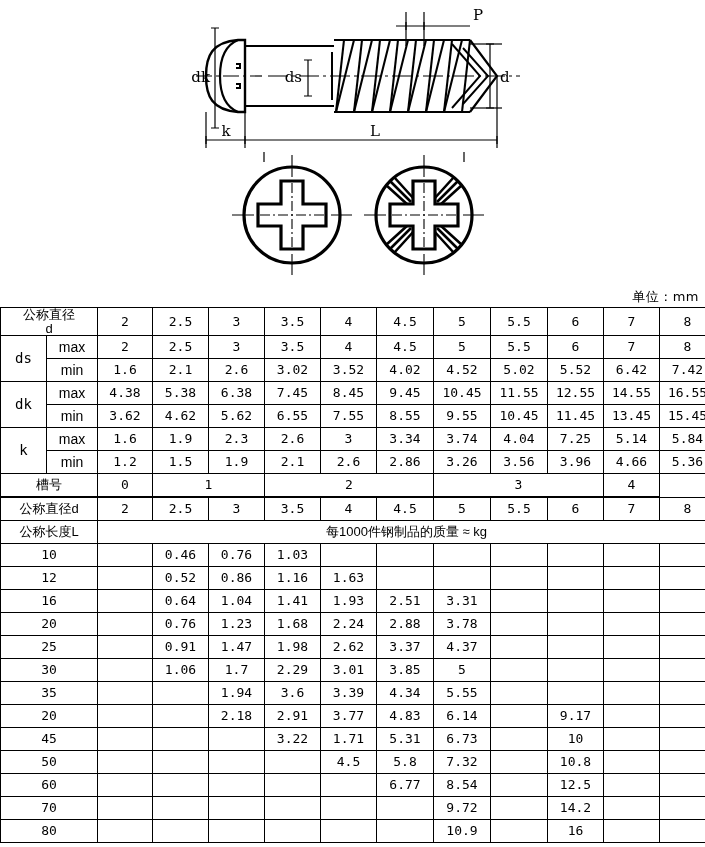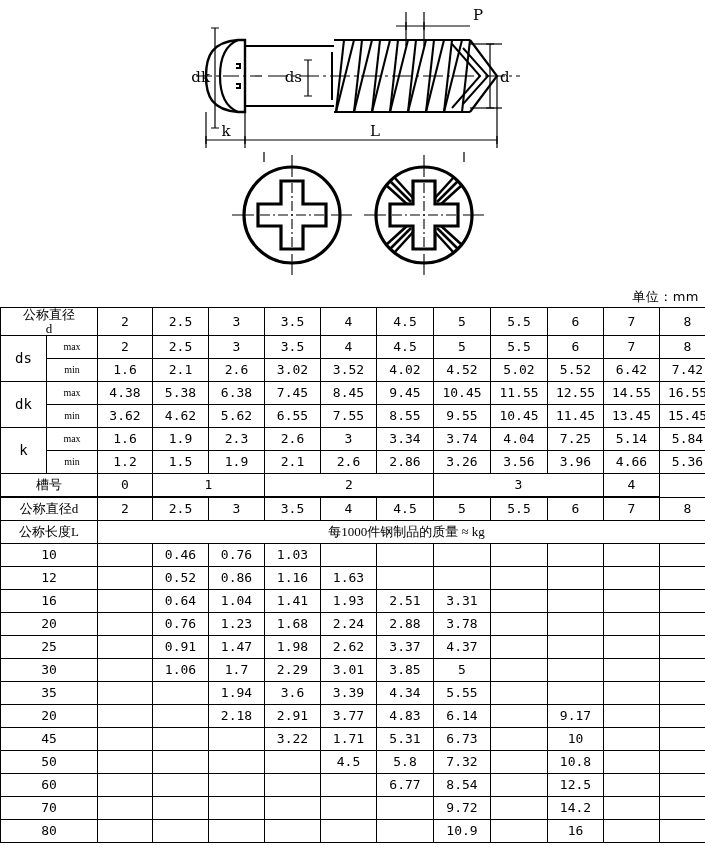--- a/index.html
+++ b/index.html
@@ -52,30 +52,30 @@
     text-align: center;
     vertical-align: middle;
     font-weight: normal;
     padding: 0;
     height: 23px;
     line-height: 1.05;
     white-space: nowrap;
     overflow: hidden;
   }
   td.cjk, th.cjk {
-    font-family: Liberation Serif, serif;
+    font-family: Liberation Sans, sans-serif;
     font-size: 13px;
   }
   td.lbl {
     font-family: "DejaVu Sans Mono", monospace;
     font-size: 14px;
   }
   td.sub {
-    font-family: Liberation Serif, serif;
-    font-size: 10px;
+    font-family: Liberation Sans, sans-serif;
+    font-size: 14px;
   }
   .tbl-wrap { width: 705px; }
   .two-line { line-height: 1.12; }
 </style>
 </head>
 <body>
 
 <div id="drawing">
   <svg width="705" height="285" viewBox="0 0 705 285">
 

